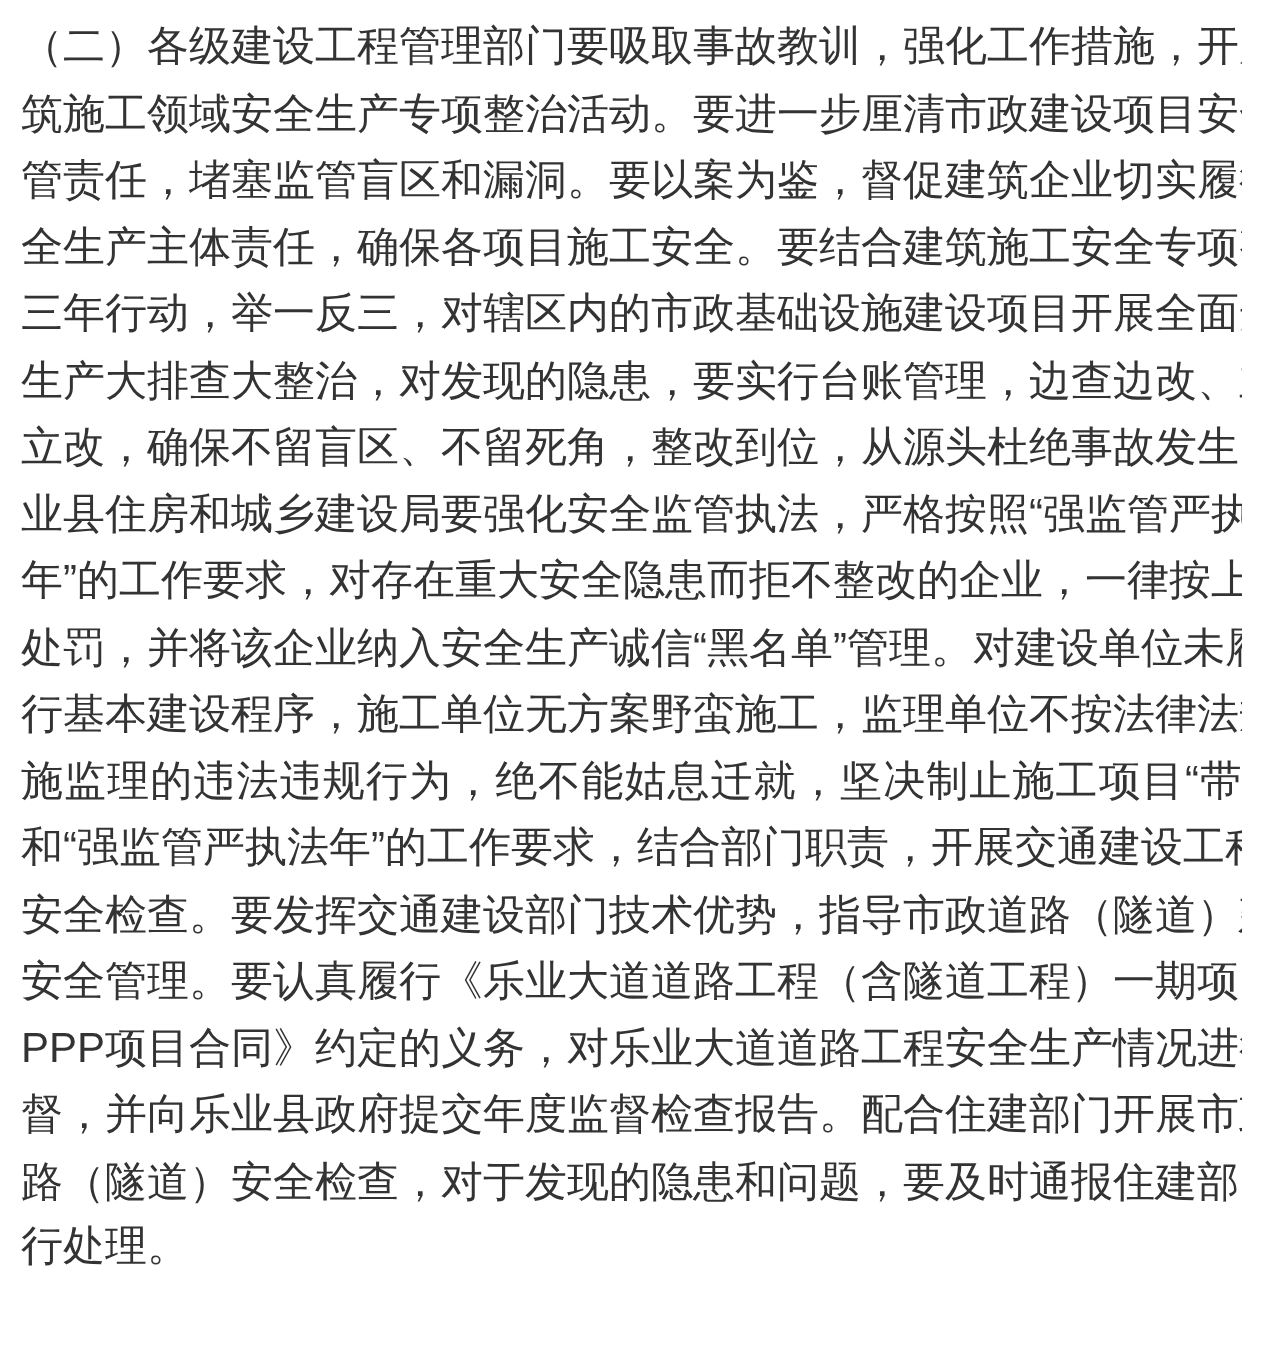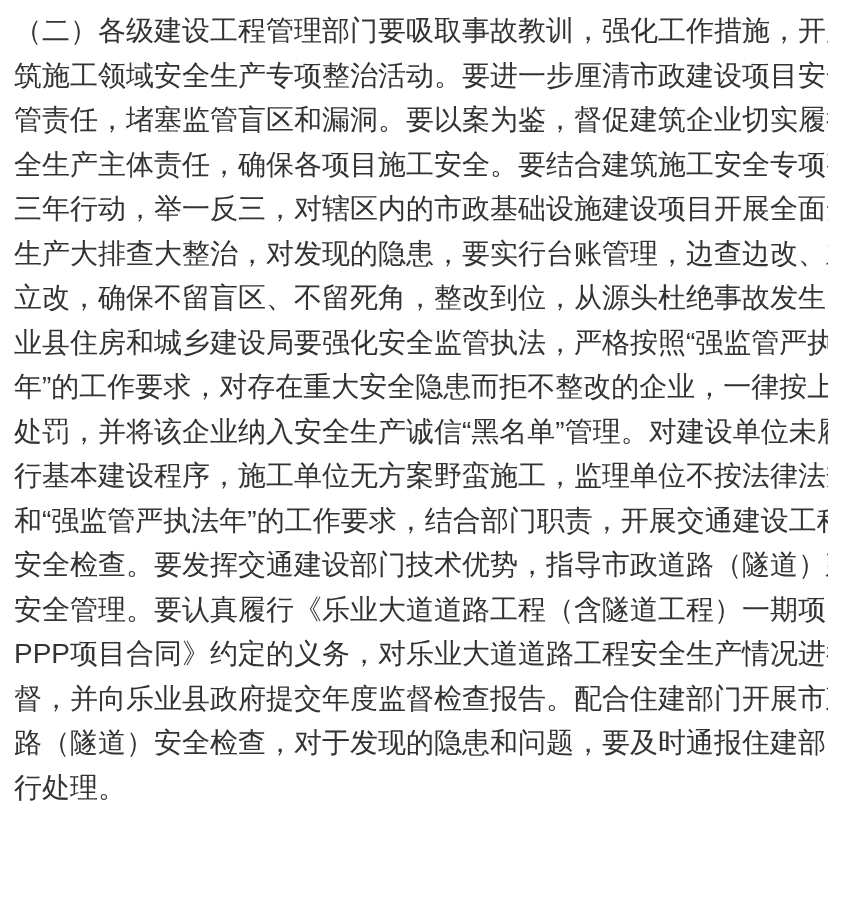--- a/index.html
+++ b/index.html
@@ -51,20 +51,21 @@
       <div class="line">筑施工领域安全生产专项整治活动。要进一步厘清市政建设项目安全监</div>
       <div class="line">管责任，堵塞监管盲区和漏洞。要以案为鉴，督促建筑企业切实履行安</div>
       <div class="line">全生产主体责任，确保各项目施工安全。要结合建筑施工安全专项整治</div>
       <div class="line">三年行动，举一反三，对辖区内的市政基础设施建设项目开展全面安全</div>
       <div class="line">生产大排查大整治，对发现的隐患，要实行台账管理，边查边改、立整</div>
       <div class="line">立改，确保不留盲区、不留死角，整改到位，从源头杜绝事故发生。乐</div>
       <div class="line">业县住房和城乡建设局要强化安全监管执法，严格按照“强监管严执法</div>
       <div class="line">年”的工作要求，对存在重大安全隐患而拒不整改的企业，一律按上限</div>
       <div class="line">处罚，并将该企业纳入安全生产诚信“黑名单”管理。对建设单位未履</div>
       <div class="line">行基本建设程序，施工单位无方案野蛮施工，监理单位不按法律法规实</div>
+      <div class="line">施监理的违法违规行为，绝不能姑息迁就，坚决制止施工项目“带</div>
       <div class="line">和“强监管严执法年”的工作要求，结合部门职责，开展交通建设工程</div>
       <div class="line">安全检查。要发挥交通建设部门技术优势，指导市政道路（隧道）建设</div>
       <div class="line">安全管理。要认真履行《乐业大道道路工程（含隧道工程）一期项目</div>
       <div class="line">PPP项目合同》约定的义务，对乐业大道道路工程安全生产情况进行监</div>
       <div class="line">督，并向乐业县政府提交年度监督检查报告。配合住建部门开展市政道</div>
       <div class="line">路（隧道）安全检查，对于发现的隐患和问题，要及时通报住建部门进</div>
       <div class="line last">行处理。</div>
     </div>
 </div>
 

